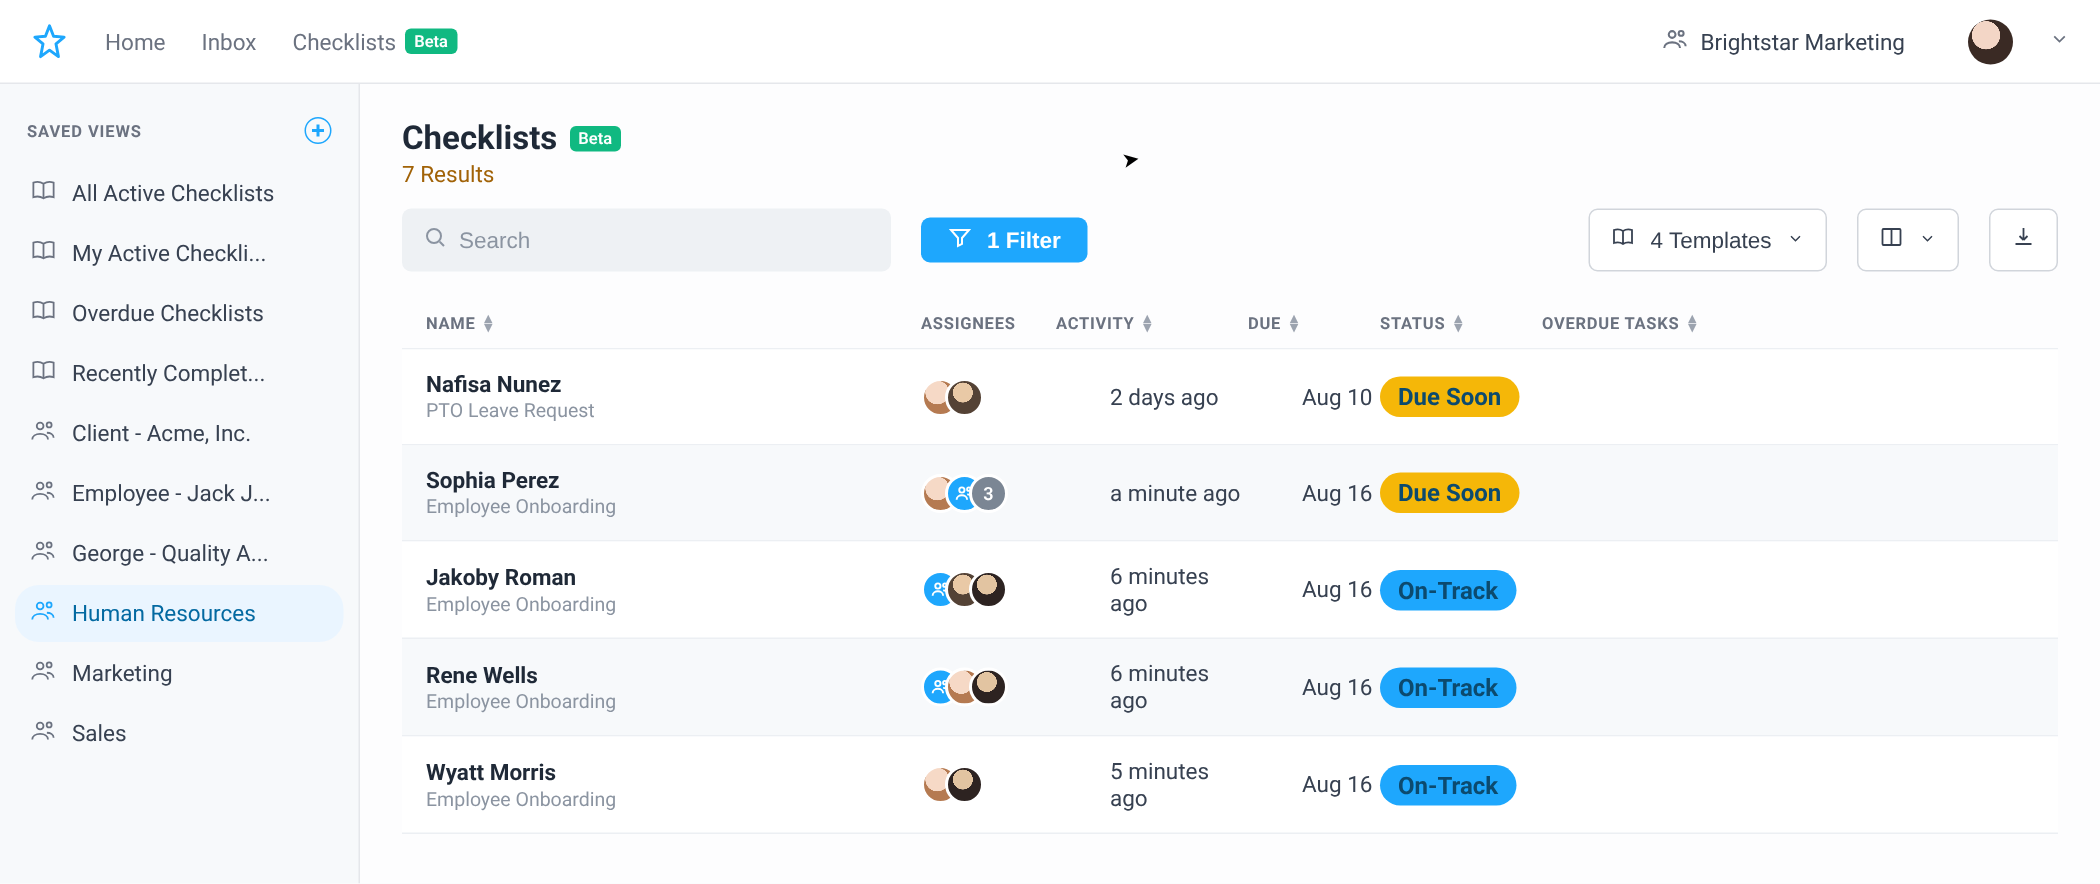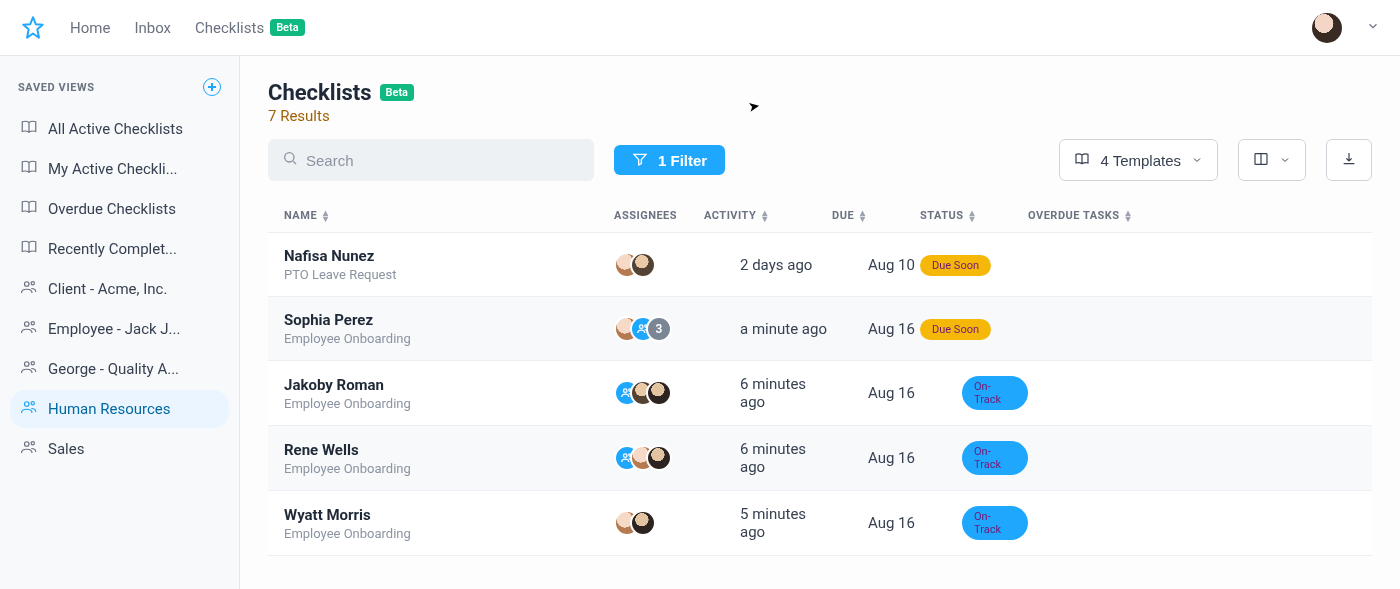--- a/index.html
+++ b/index.html
@@ -163,24 +163,24 @@
   .av + .av { margin-left:-10px; }
   .av.women1 { background: radial-gradient(circle at 40% 35%, #f6d9c6 0 40%, #b57a51 41% 100%); }
   .av.man1 { background: radial-gradient(circle at 45% 35%, #e9c9a6 0 35%, #544235 36% 100%); }
   .av.man2 { background: radial-gradient(circle at 45% 35%, #e2c4a1 0 35%, #2d2321 36% 100%); }
   .av.org { background:#1ea7fd; display:flex; align-items:center; justify-content:center; }
   .av.plus { background:#7b8694; color:#fff; font-size:12px; display:flex; align-items:center; justify-content:center; font-weight:600;}
   .av svg { width:14px; height:14px; }
 
   .status-pill {
     display:inline-block; padding:4px 12px; border-radius:999px;
-    font-size:11px; font-weight:400; color:#701a75;
+    font-size:16px; font-weight:700; color:#0c4a6e;
   }
   .status-pill.due-soon { background:#f5b708; }
-  .status-pill.on-track { background:#1ea7fd;margin-left:42px; }
+  .status-pill.on-track { background:#1ea7fd; }
 
   .cursor {
     position:absolute; left:508px; top:42px;
     font-size:14px; color:#000; transform: rotate(-10deg);
     pointer-events:none;
   }
 </style>
 </head>
 <body>
 
@@ -190,20 +190,31 @@
       <path d="M12 2l2.5 6.5L21 9l-5 4.2L17.5 21 12 17l-5.5 4L8 13.2 3 9l6.5-.5L12 2z"></path>
     </svg>
   </div>
   <a class="nav-link">Home</a>
   <a class="nav-link">Inbox</a>
   <a class="nav-link">
     <span>Checklists</span>
     <span class="beta-badge">Beta</span>
   </a>
   <div class="topnav-spacer"></div>
+  <div class="org-switch">
+    <span>
+      <svg width="18" height="18" viewBox="0 0 24 24" fill="none" stroke="#6b7280" stroke-width="1.8">
+          <circle cx="9" cy="8" r="3"></circle>
+          <path d="M2 20c0-3 3-5 7-5s7 2 7 5"></path>
+          <circle cx="17" cy="7" r="2.2"></circle>
+          <path d="M15 14c3 0 6 1.5 6 4.5"></path>
+        </svg>
+    </span>
+    <span>Brightstar Marketing</span>
+  </div>
   <div class="avatar-top"></div>
   <span class="chevron">
     <svg width="14" height="14" viewBox="0 0 24 24" fill="none" stroke="currentColor" stroke-width="2">
         <path d="M6 9l6 6 6-6"></path>
       </svg>
   </span>
 </div>
 
 <div class="layout">
 
@@ -265,20 +276,29 @@
           <span class="label">George - Quality A...</span>
         </div>
         <div class="sidebar-item active">
           <span class="sv-icon"><svg width="18" height="18" viewBox="0 0 24 24" fill="none" stroke="#1ea7fd" stroke-width="1.6">
               <circle cx="9" cy="8" r="3"></circle>
               <path d="M2 20c0-3 3-5 7-5s7 2 7 5"></path>
               <circle cx="17" cy="7" r="2.2"></circle>
               <path d="M15 14c3 0 6 1.5 6 4.5"></path>
             </svg></span>
           <span class="label">Human Resources</span>
+        </div>
+        <div class="sidebar-item">
+          <span class="sv-icon"><svg width="18" height="18" viewBox="0 0 24 24" fill="none" stroke="#6b7280" stroke-width="1.6">
+              <circle cx="9" cy="8" r="3"></circle>
+              <path d="M2 20c0-3 3-5 7-5s7 2 7 5"></path>
+              <circle cx="17" cy="7" r="2.2"></circle>
+              <path d="M15 14c3 0 6 1.5 6 4.5"></path>
+            </svg></span>
+          <span class="label">Marketing</span>
         </div>
         <div class="sidebar-item">
           <span class="sv-icon"><svg width="18" height="18" viewBox="0 0 24 24" fill="none" stroke="#6b7280" stroke-width="1.6">
               <circle cx="9" cy="8" r="3"></circle>
               <path d="M2 20c0-3 3-5 7-5s7 2 7 5"></path>
               <circle cx="17" cy="7" r="2.2"></circle>
               <path d="M15 14c3 0 6 1.5 6 4.5"></path>
             </svg></span>
           <span class="label">Sales</span>
         </div>

